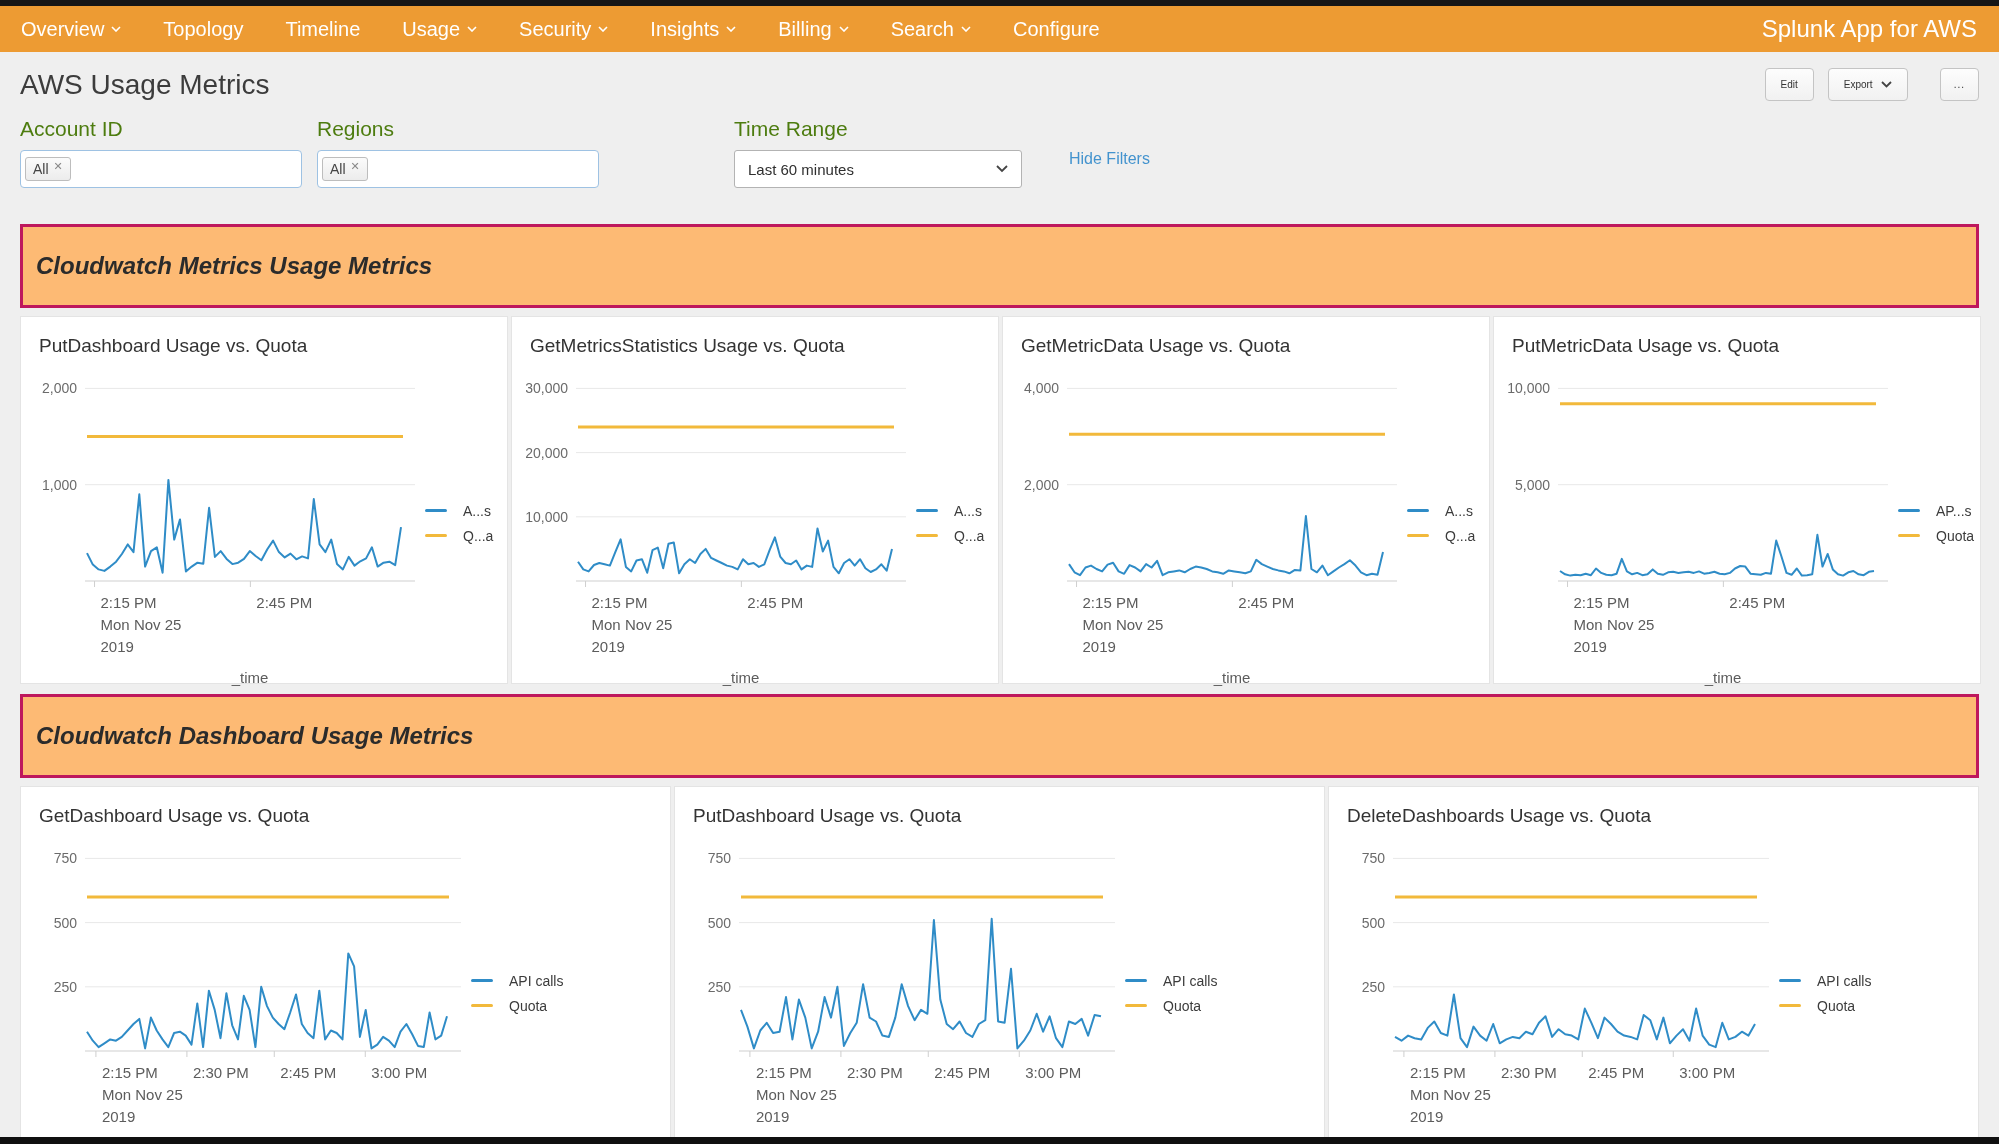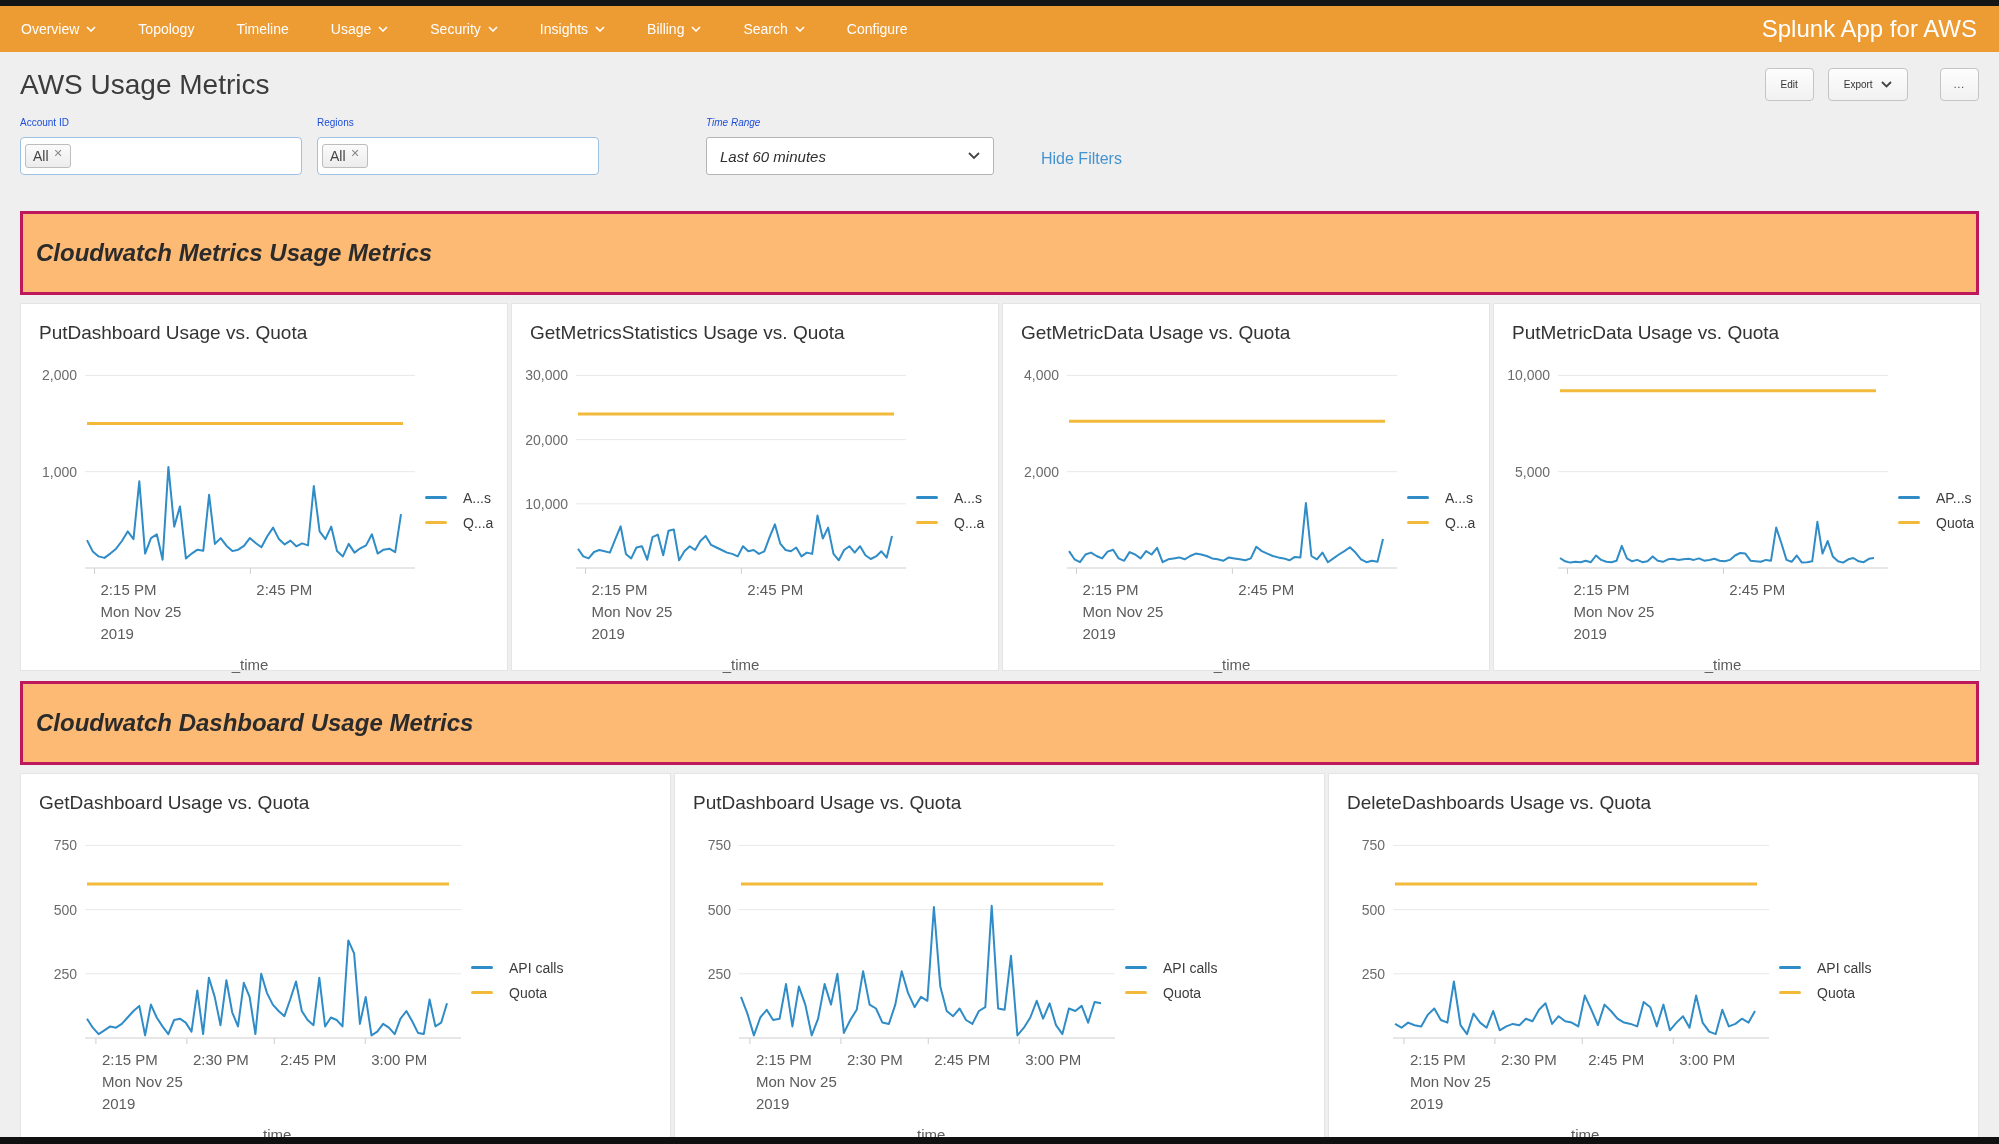--- a/index.html
+++ b/index.html
@@ -1,31 +1,31 @@
 <!DOCTYPE html>
 <html><head>
 <meta charset="utf-8">
 <style>
   * { margin:0; padding:0; box-sizing:border-box; }
   body { font-family:"Liberation Sans", sans-serif; background:#e8e8e8; }
   .screen { position:relative; width:1999px; height:1144px; background:#efefef; overflow:hidden; }
   .top-edge { height:6px; background:#161616; }
   .navbar { height:46px; background:#ED9B33; display:flex; align-items:center; justify-content:space-between; padding-right:22px; }
   .nav-items { display:flex; height:100%; }
-  .nav-item { display:flex; align-items:center; gap:7px; padding:0 21px; color:#fff; font-size:14px; cursor:pointer; }
+  .nav-item { display:flex; align-items:center; gap:7px; padding:0 21px; color:#fff; font-size:20px; cursor:pointer; }
   .app-title { color:#fff; font-size:24px; font-weight:400; }
   .page-header { display:flex; justify-content:space-between; align-items:center; padding:16px 20px 10px 20px; }
   .page-header h1 { font-size:28px; font-weight:400; color:#3c3c3c; }
   .header-actions { display:flex; align-items:center; }
   .btn { height:33px; padding:0 15px; background:linear-gradient(#fdfdfd,#f1f1f1); border:1px solid #c4c4c4; border-radius:4px; font-size:10px; color:#333; display:inline-flex; align-items:center; gap:8px; cursor:pointer; font-family:inherit; }
   .btn.export { margin-left:14px; }
   .btn.more { margin-left:32px; padding:0 13px; letter-spacing:1px; }
   .filters { display:flex; align-items:flex-start; padding:0 20px; margin-top:6px; }
   .filter-group { margin-right:15px; }
-  .filter-label { font-size:10px; color:#1d4ed8; margin-bottom:9px; }
+  .filter-label { font-size:21px; color:#4d7c0f; margin-bottom:9px; }
   .multiselect { width:282px; height:38px; background:#fff; border:1px solid #9EC2E3; border-radius:4px; display:flex; align-items:center; padding:0 4px; }
   .chip { background:linear-gradient(#fbfbfb,#ececec); border:1px solid #bdbdbd; border-radius:3px; font-size:14px; color:#444; padding:3px 7px; display:inline-flex; align-items:center; gap:5px; cursor:pointer; }
   .chip .x { font-size:11px; color:#888; position:relative; top:-3px; cursor:pointer; }
   .timerange { width:288px; height:38px; background:#fff; border:1px solid #b3b3b3; border-radius:3px; display:flex; align-items:center; justify-content:space-between; padding:0 13px; font-size:15px; color:#2f2f2f; cursor:pointer; }
   .hide-filters { color:#4393CE; font-size:16px; margin-left:32px; margin-top:33px; display:inline-block; text-decoration:none; cursor:pointer; }
   .section { margin:36px 20px 0 20px; }
   .section + .section { margin-top:10px; }
   .panel { background:#fdba74; border:3px solid #be185d;font-style:italic; }
   .panel-header { height:84px; display:flex; align-items:center; padding:0 13px; }
   .panel-header h2 { font-size:24px; color:#2b2b2b; font-weight:700; }
@@ -125,21 +125,21 @@
     </div>
     <div class="filter-group">
       <div class="filter-label">Regions</div>
       <div class="multiselect">
         <span class="chip">
           <span>All</span>
           <span class="x">✕</span>
         </span>
       </div>
     </div>
-    <div class="filter-group" style="margin-left:92px;font-style:italic;">
+    <div class="filter-group" style="margin-left:120px;">
       <div class="filter-label">Time Range</div>
       <div class="timerange">
         <span>Last 60 minutes</span>
         <svg width="12" height="8" viewBox="0 0 12 8">
             <path d="M1 1 L6 6 L11 1" stroke="#444" stroke-width="1.8" fill="none"></path>
           </svg>
       </div>
     </div>
     <a class="hide-filters">Hide Filters</a>
   </div>

